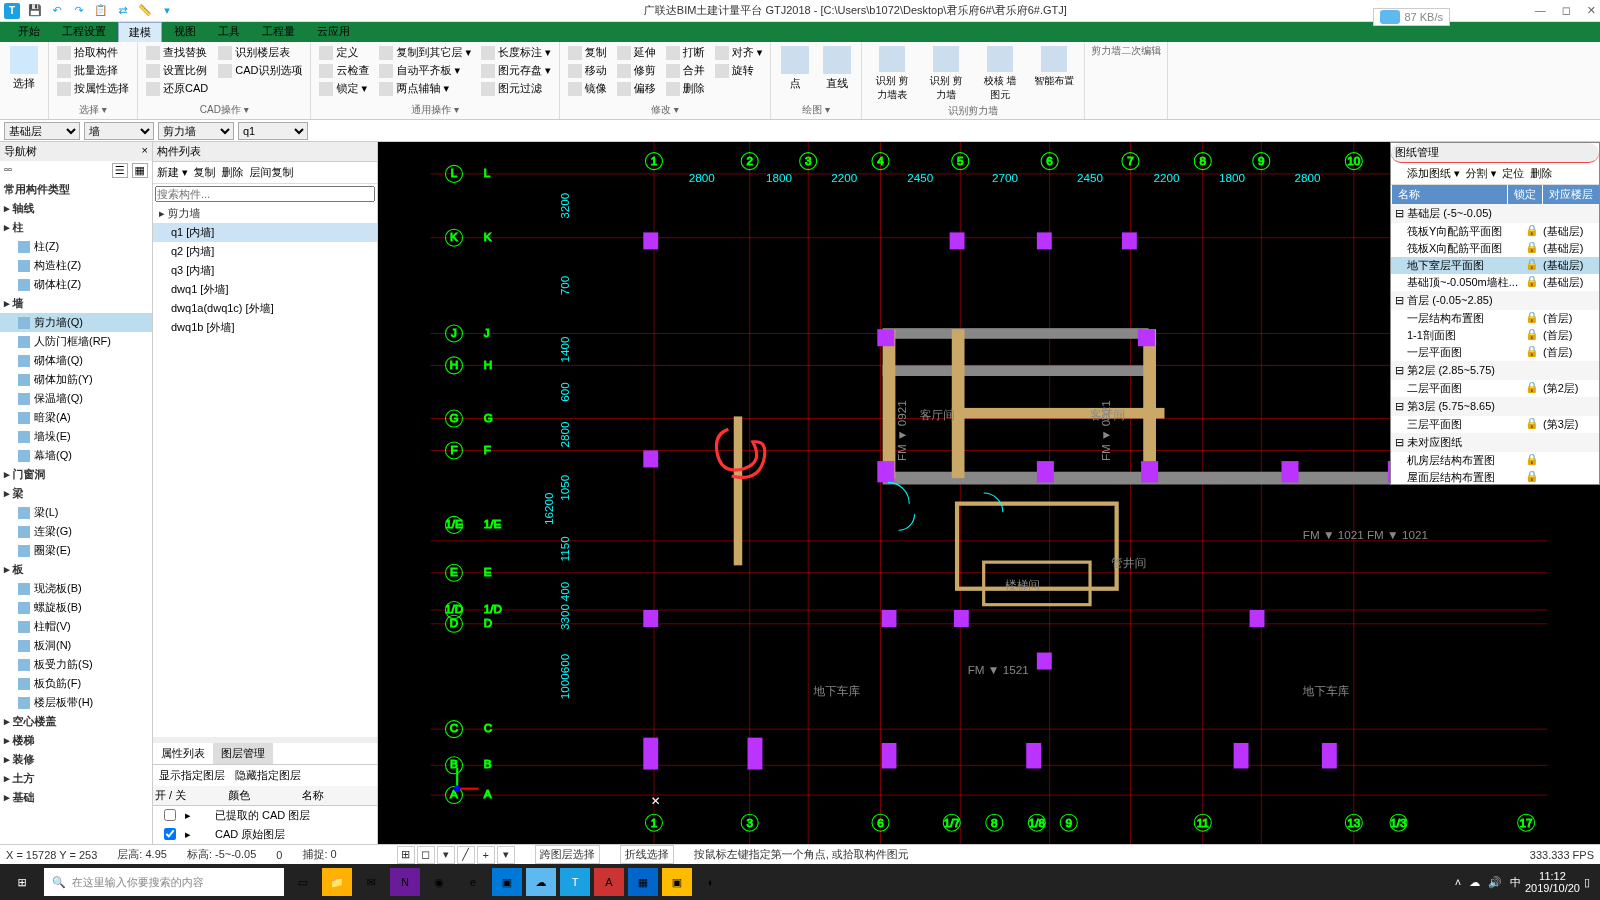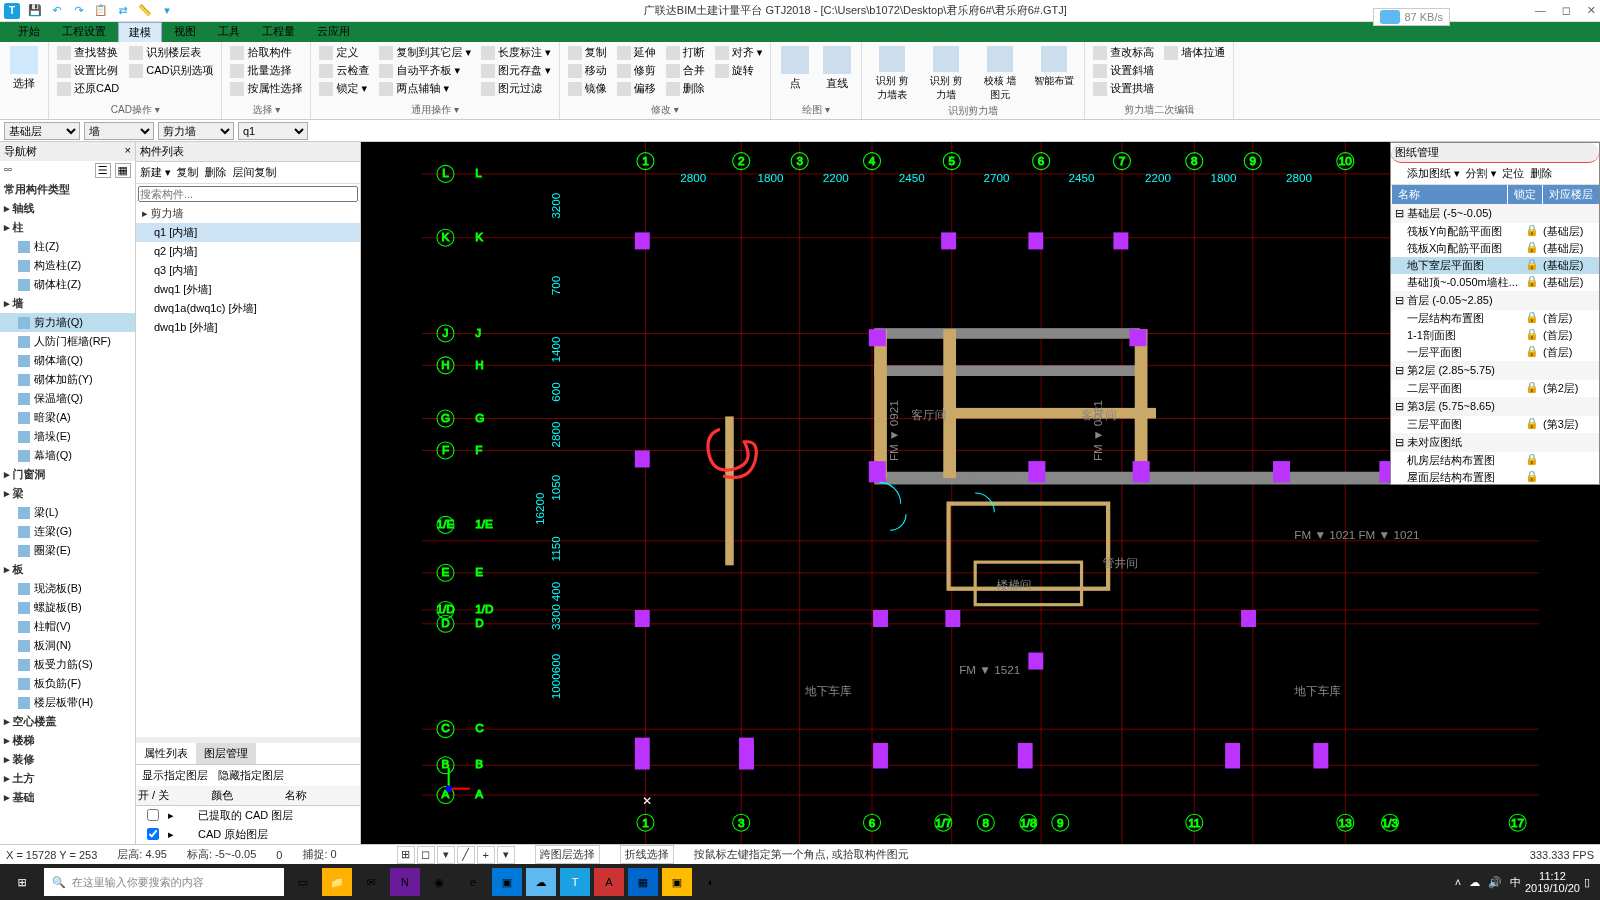--- a/index.html
+++ b/index.html
@@ -20,21 +20,21 @@
 .ribbon-group .items{display:flex;gap:6px;}
 .ribbon-group .col{display:flex;flex-direction:column;gap:1px;}
 .ribbon-btn{display:flex;align-items:center;gap:3px;padding:1px 2px;white-space:nowrap;cursor:pointer;}
 .ribbon-btn .icn{width:14px;height:14px;background:#ddd;display:inline-block;}
 .ribbon-big{display:flex;flex-direction:column;align-items:center;gap:2px;padding:2px 4px;cursor:pointer;}
 .ribbon-big .bigicn{width:28px;height:28px;background:#cde;}
 .ribbon-label{text-align:center;color:#666;font-size:10px;}
 .filterbar{height:22px;background:#fff;border-bottom:1px solid #ccc;display:flex;align-items:center;gap:4px;padding:0 4px;}
 .filterbar select,.filterbar input{height:18px;border:1px solid #aaa;font-size:11px;}
 .main{display:flex;height:calc(900px - 22px - 20px - 78px - 22px - 20px - 36px);}
-.left-nav{width:136px;background:#fff;border-right:1px solid #ccc;overflow-y:auto;}
+.left-nav{width:153px;background:#fff;border-right:1px solid #ccc;overflow-y:auto;}
 .left-nav .hdrbar{background:#eee;padding:2px 4px;display:flex;justify-content:space-between;}
 .left-nav .tree-item{padding:2px 4px 2px 18px;cursor:pointer;display:flex;align-items:center;gap:4px;}
 .left-nav .tree-item.sel{background:#bde;}
 .left-nav .cat{padding:2px 4px;font-weight:bold;color:#333;}
 .left-nav .icn{width:12px;height:12px;display:inline-block;}
 .mid-col{width:225px;background:#fff;display:flex;flex-direction:column;border-right:1px solid #ccc;}
 .mid-col .hdr{background:#eee;padding:2px 4px;border-bottom:1px solid #ccc;}
 .mid-col .toolbar{display:flex;gap:6px;padding:3px 4px;border-bottom:1px solid #ddd;}
 .mid-col .search{margin:2px;width:calc(100% - 4px);}
 .mid-col .list{flex:1;overflow-y:auto;}
@@ -111,20 +111,39 @@
     <div>云应用</div>
   </div>
 
 <div class="ribbon">
   <div class="ribbon-group">
     <div class="ribbon-big">
       <div class="bigicn" style="background:#cfe8fb"></div>
       <span>选择</span>
     </div>
   </div>
+  <div class="ribbon-group" id="rg1">
+      <div class="items">
+        <div class="col">
+          <div class="ribbon-btn">
+            <span class="icn"></span>
+            <span>拾取构件</span>
+          </div>
+          <div class="ribbon-btn">
+            <span class="icn"></span>
+            <span>批量选择</span>
+          </div>
+          <div class="ribbon-btn">
+            <span class="icn"></span>
+            <span>按属性选择</span>
+          </div>
+        </div>
+      </div>
+      <div class="ribbon-label">选择 ▾</div>
+    </div>
   <div class="ribbon-group" id="rg2">
       <div class="items">
         <div class="col">
           <div class="ribbon-btn">
             <span class="icn"></span>
             <span>查找替换</span>
           </div>
           <div class="ribbon-btn">
             <span class="icn"></span>
             <span>设置比例</span>
@@ -139,39 +158,20 @@
             <span class="icn"></span>
             <span>识别楼层表</span>
           </div>
           <div class="ribbon-btn">
             <span class="icn"></span>
             <span>CAD识别选项</span>
           </div>
         </div>
       </div>
       <div class="ribbon-label">CAD操作 ▾</div>
-    </div>
-  <div class="ribbon-group" id="rg1">
-      <div class="items">
-        <div class="col">
-          <div class="ribbon-btn">
-            <span class="icn"></span>
-            <span>拾取构件</span>
-          </div>
-          <div class="ribbon-btn">
-            <span class="icn"></span>
-            <span>批量选择</span>
-          </div>
-          <div class="ribbon-btn">
-            <span class="icn"></span>
-            <span>按属性选择</span>
-          </div>
-        </div>
-      </div>
-      <div class="ribbon-label">选择 ▾</div>
     </div>
   <div class="ribbon-group" id="rg3">
       <div class="items">
         <div class="col">
           <div class="ribbon-btn">
             <span class="icn"></span>
             <span>定义</span>
           </div>
           <div class="ribbon-btn">
             <span class="icn"></span>
@@ -298,42 +298,20 @@
           <span style="font-size:10px;max-width:40px;text-align:center">校核 墙图元</span>
         </div>
         <div class="ribbon-big">
           <div class="bigicn" style="width:26px;height:26px"></div>
           <span style="font-size:10px;max-width:40px;text-align:center">智能布置</span>
         </div>
       </div>
       <div class="ribbon-label">识别剪力墙</div>
     </div>
   <div class="ribbon-group" id="rg7">
-      <div class="items">
-        <div class="col">
-          <div class="ribbon-btn">
-            <span class="icn"></span>
-            <span>查改标高</span>
-          </div>
-          <div class="ribbon-btn">
-            <span class="icn"></span>
-            <span>设置斜墙</span>
-          </div>
-          <div class="ribbon-btn">
-            <span class="icn"></span>
-            <span>设置拱墙</span>
-          </div>
-        </div>
-        <div class="col">
-          <div class="ribbon-btn">
-            <span class="icn"></span>
-            <span>墙体拉通</span>
-          </div>
-        </div>
-      </div>
       <div class="ribbon-label">剪力墙二次编辑</div>
     </div>
 </div>
 
 <div class="filterbar">
   <select style="width:76px"><option>基础层</option></select>
   <select style="width:70px"><option>墙</option></select>
   <select style="width:76px"><option>剪力墙</option></select>
   <select style="width:70px"><option>q1</option></select>
 </div>

